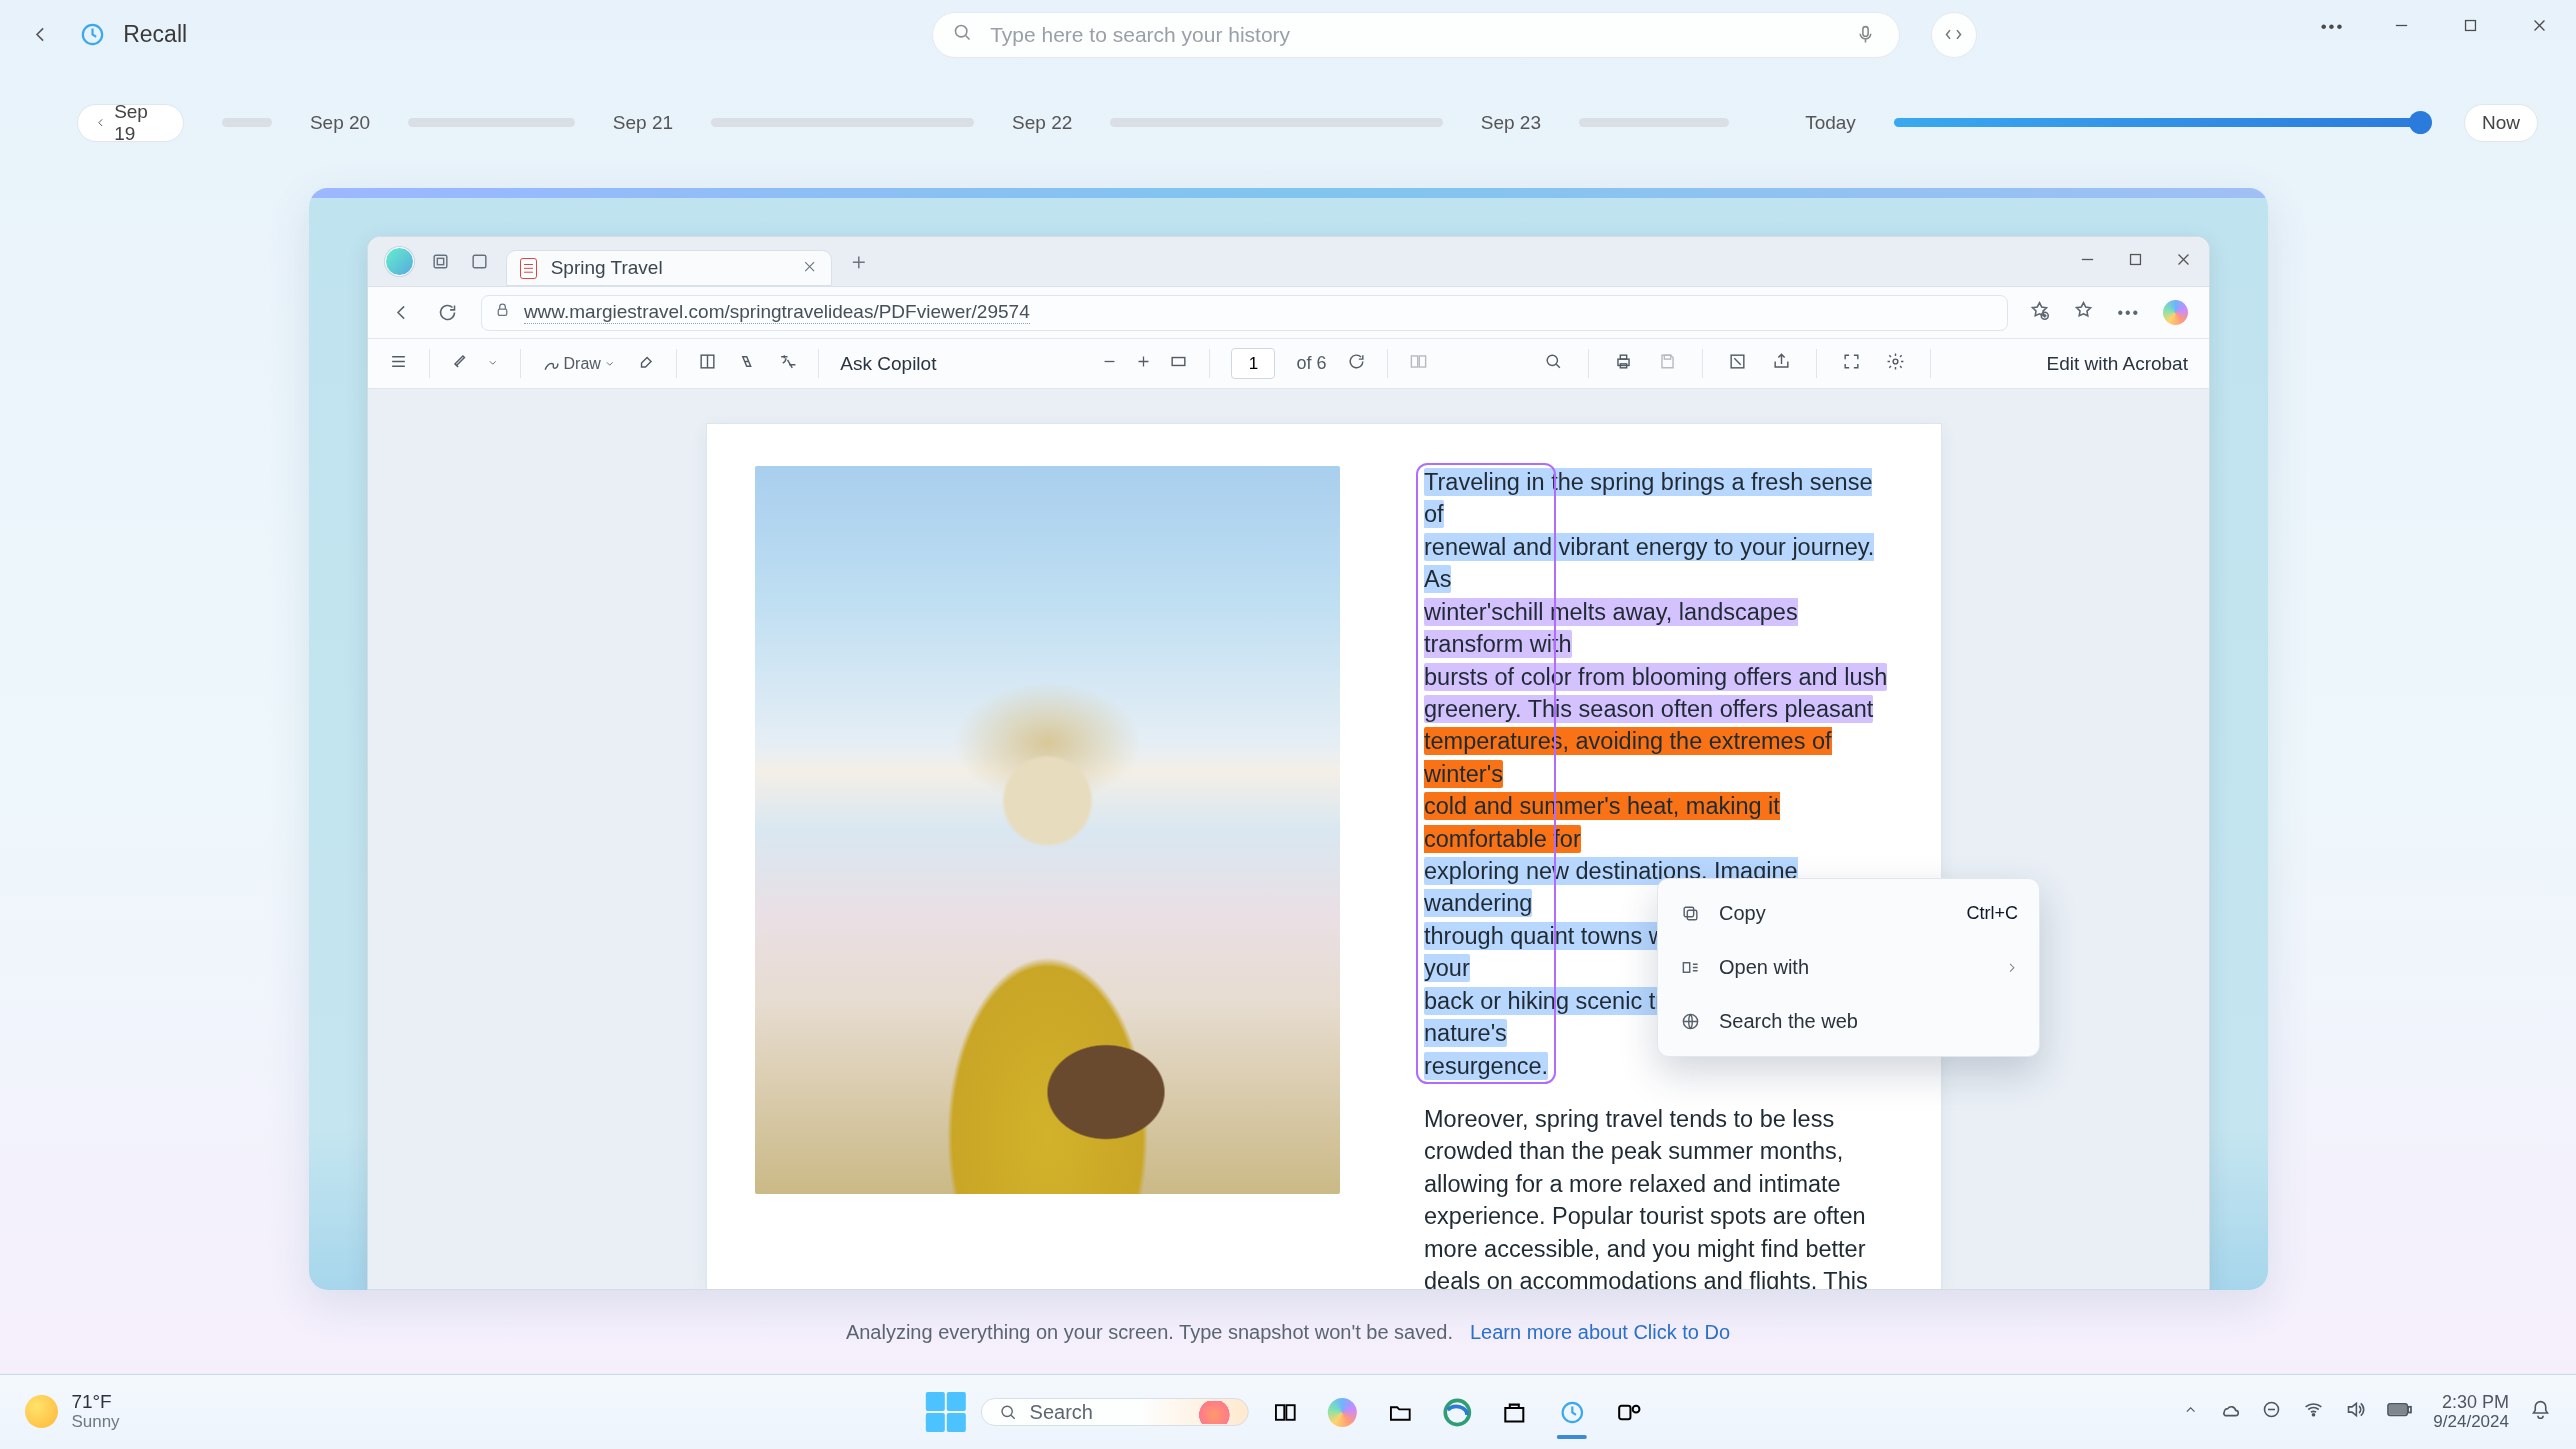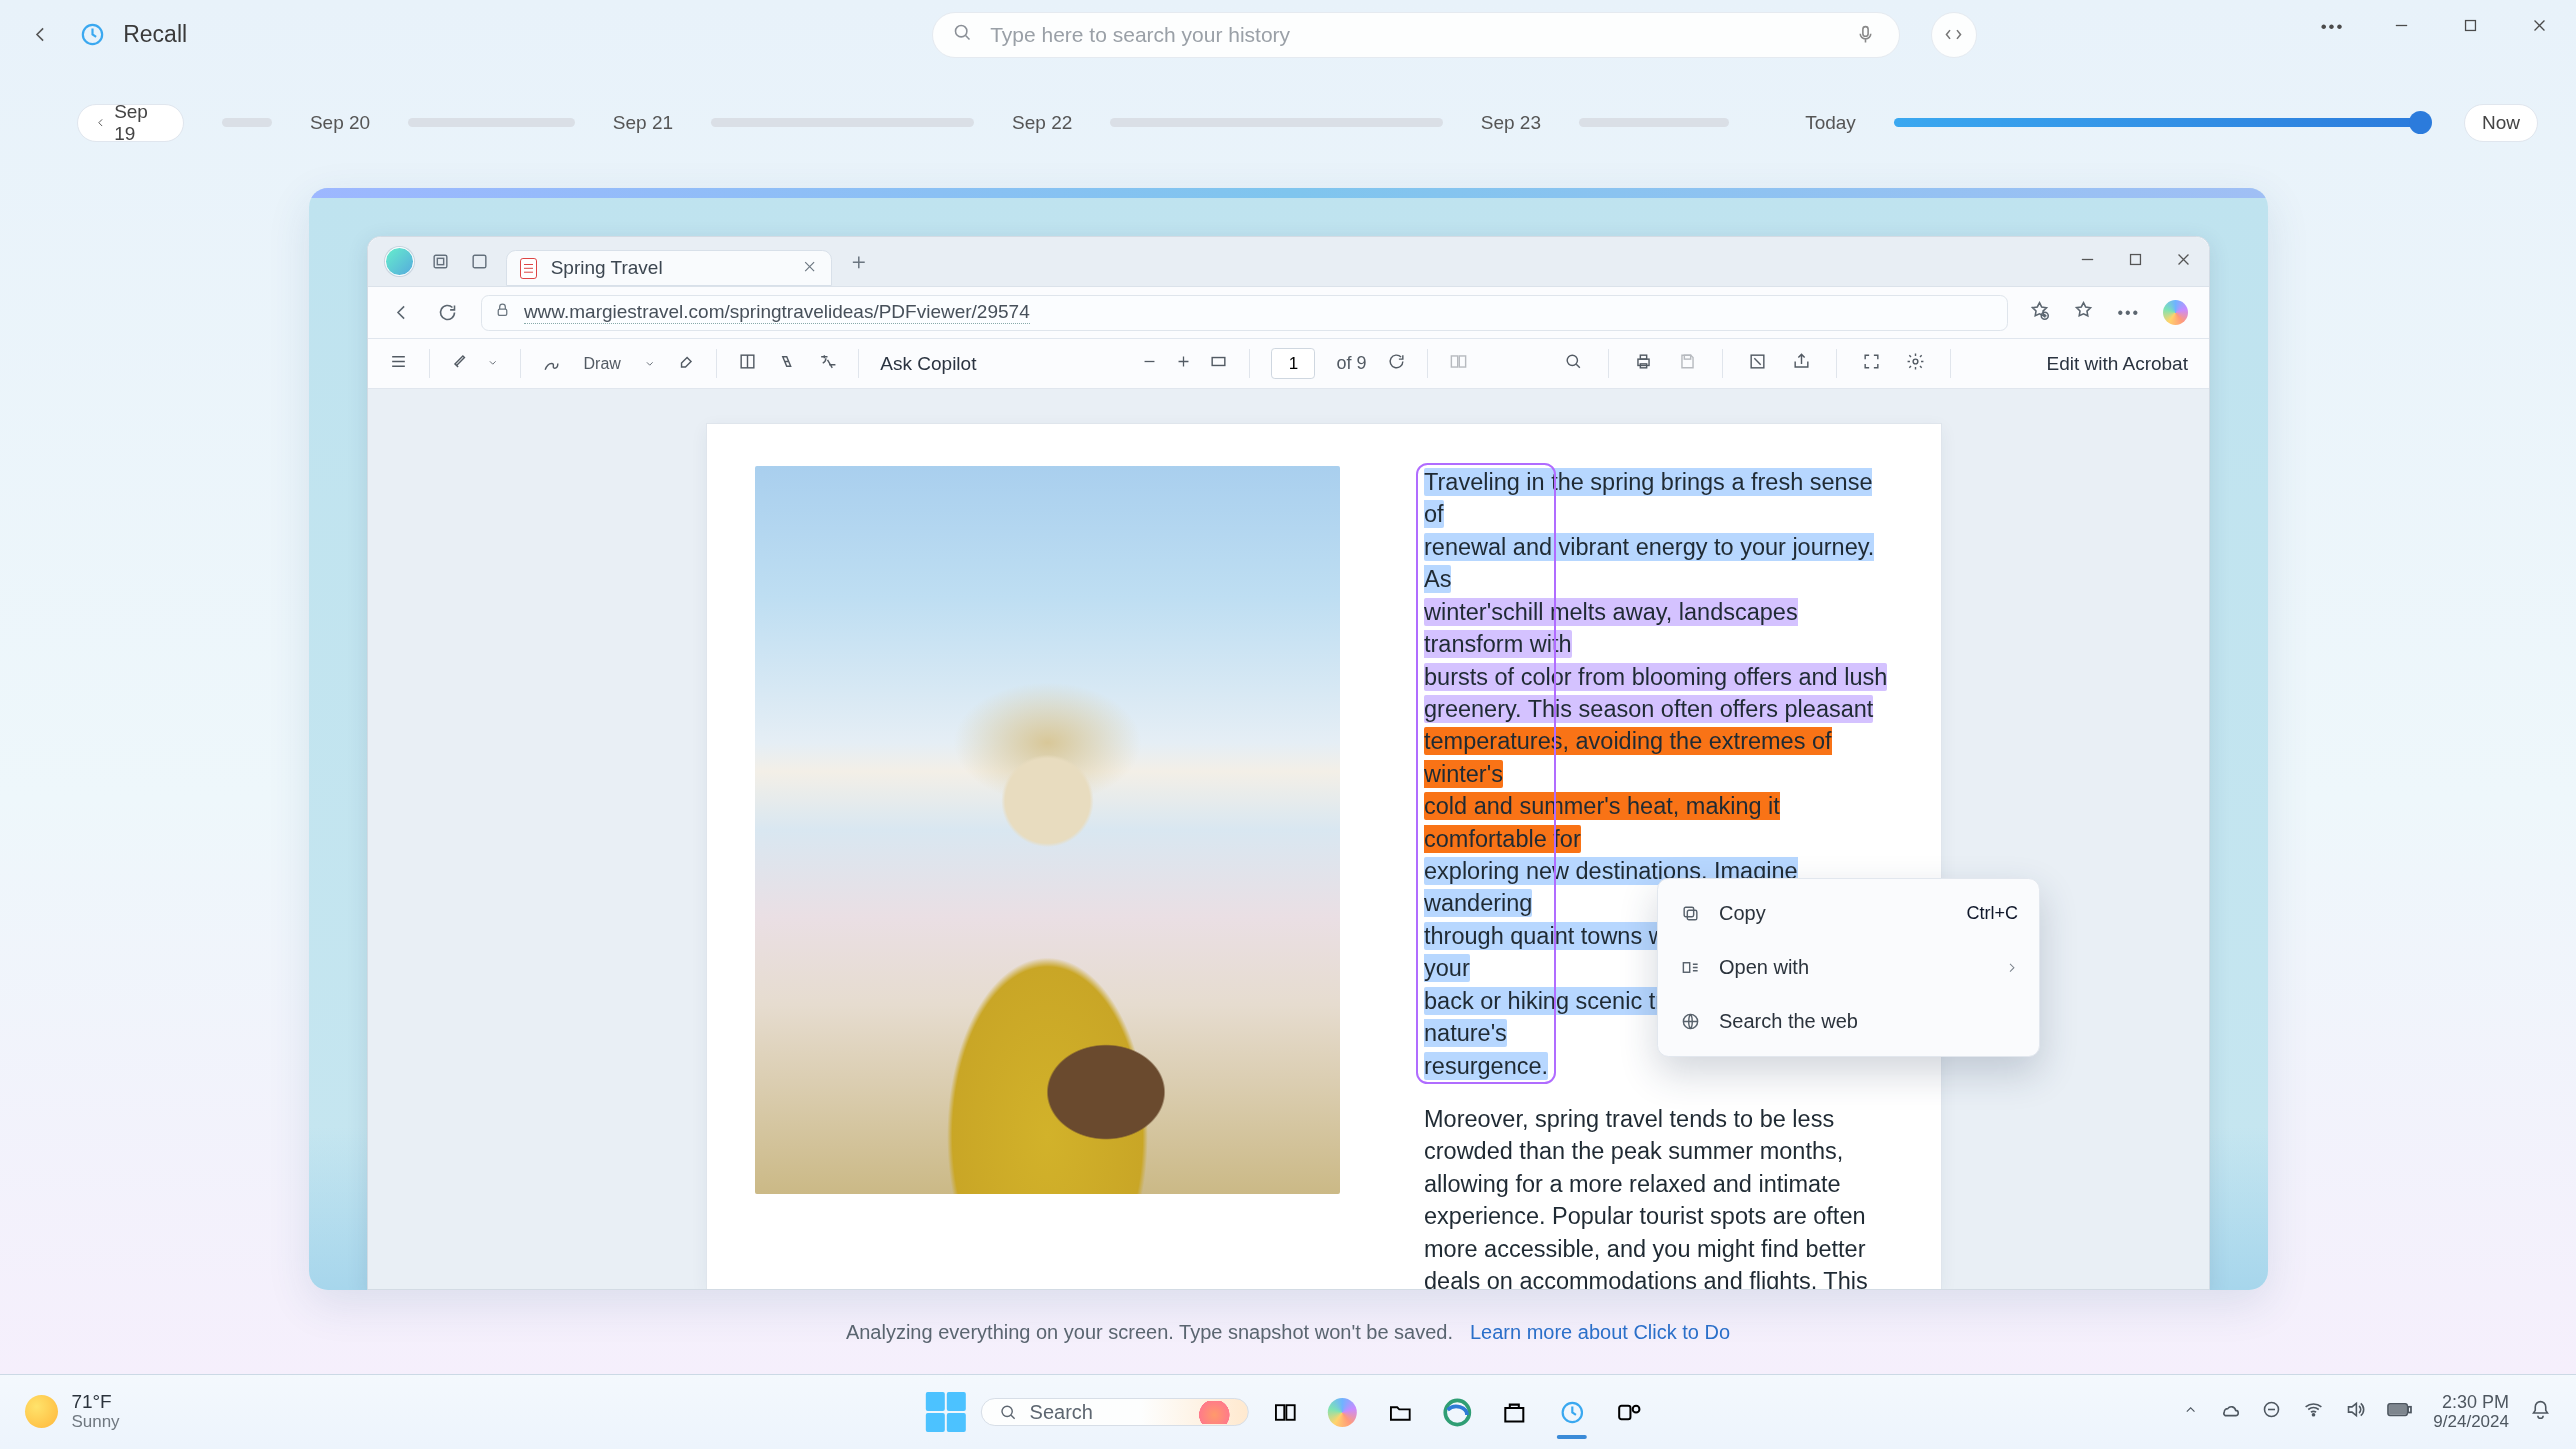--- a/index.html
+++ b/index.html
@@ -92,21 +92,21 @@
   .addr-right { display:flex; gap:23px; color:#5c6670; align-items:center;}
   .copilot-ico { width:25px; height:25px; border-radius:50%;
     background:conic-gradient(#6fb3ff,#c88bff,#ff9a7a,#ffd36b,#7de3b4,#6fb3ff);}
 
   .pdf-toolbar {
     height:50px; border-bottom:1px solid #e0e6ee; display:flex; align-items:center;
     gap:21px; padding:0 21px; color:#525a63;
   }
   .pdf-toolbar .sep { width:1px; height:29px; background:#e0e5ec; }
   .pdf-toolbar .grp { display:flex; align-items:center; gap:17px; }
-  .pdf-toolbar .btn { display:flex; align-items:center; gap:23px; }
+  .pdf-toolbar .btn { display:flex; align-items:center; gap:3px; }
   .page-field { width:44px; height:31px; border:1px solid #cfd7e0; border-radius:3.8px;
     text-align:center; font-size:17px; }
   .edit-acro { margin-left:auto; font-size:19px; color:#2a3340; }
   .right-tools { display:flex; gap:25px; align-items:center; margin-left:27px;}
 
   .pdf-canvas { flex:1; background:#e9eff5; position:relative; overflow:hidden;}
   .page {
     position:absolute; top:35px; left:339px; width:1234px; bottom:0;
     background:#fff; box-shadow:0 0 0 1px #dfe5ec, 0 3.8px 17px rgba(30,60,90,.07);
     padding:42px 48px; display:flex; gap:40px;
@@ -392,21 +392,21 @@
             </svg></span>
         <span><svg width="17" height="17" viewBox="0 0 24 24">
               <path d="M12 5v14M5 12h14"></path>
             </svg></span>
         <span><svg width="19" height="19" viewBox="0 0 24 24">
               <rect x="4" y="7" width="16" height="10"></rect>
             </svg></span>
       </div>
       <div class="sep"></div>
       <input class="page-field" value="1" style="">
-      <span style="font-size:18px">of 9</span>
+      <span style="font-size:18px">of 6</span>
       <span><svg width="19" height="19" viewBox="0 0 24 24">
             <path d="M20 12a8 8 0 11-2.3-5.7M20 4v5h-5"></path>
           </svg></span>
       <div class="sep"></div>
       <span style="opacity:.4"><svg width="19" height="19" viewBox="0 0 24 24">
             <rect x="3" y="5" width="8" height="14"></rect>
             <rect x="13" y="5" width="8" height="14"></rect>
           </svg></span>
 
       <div class="right-tools" style="margin-left:auto">

